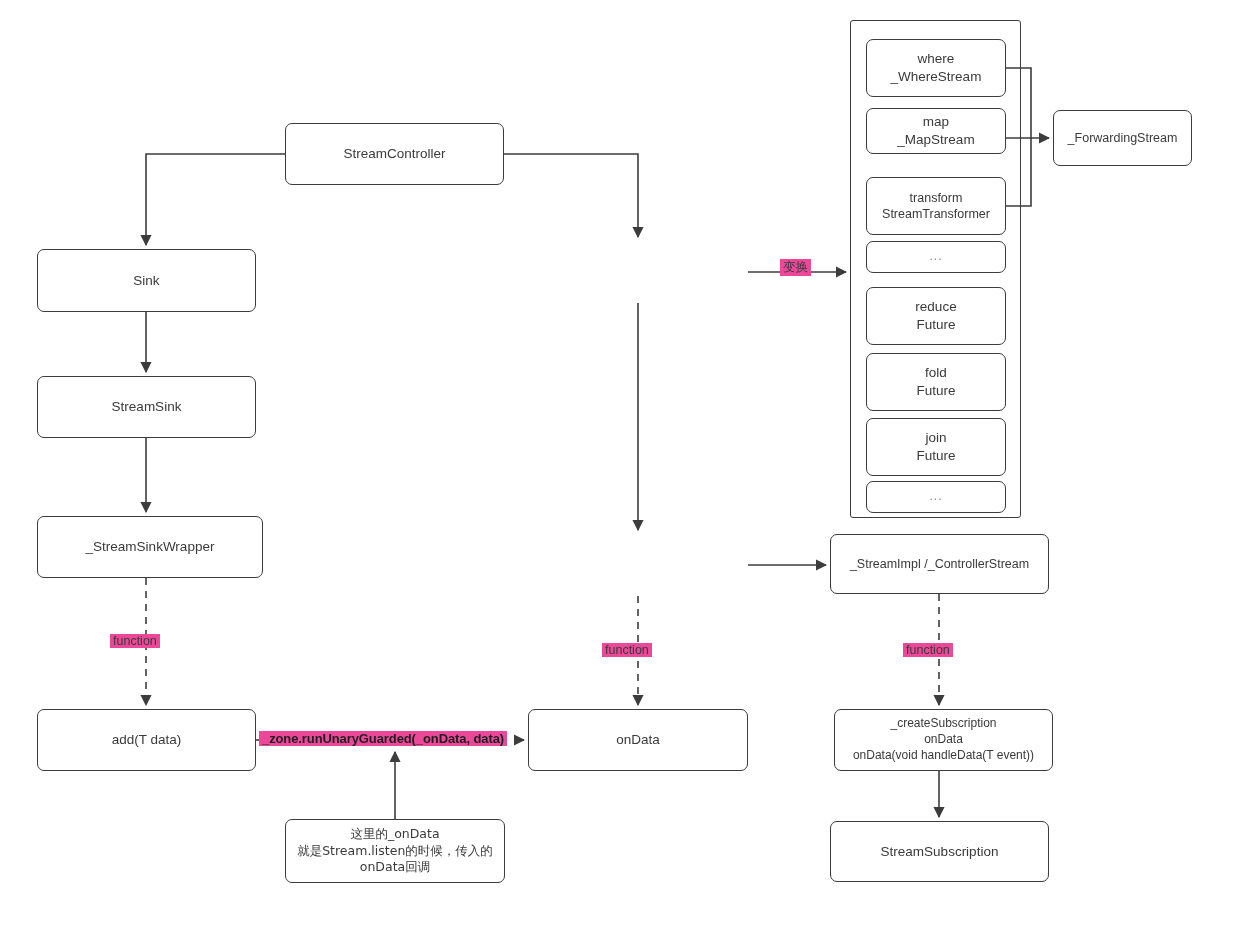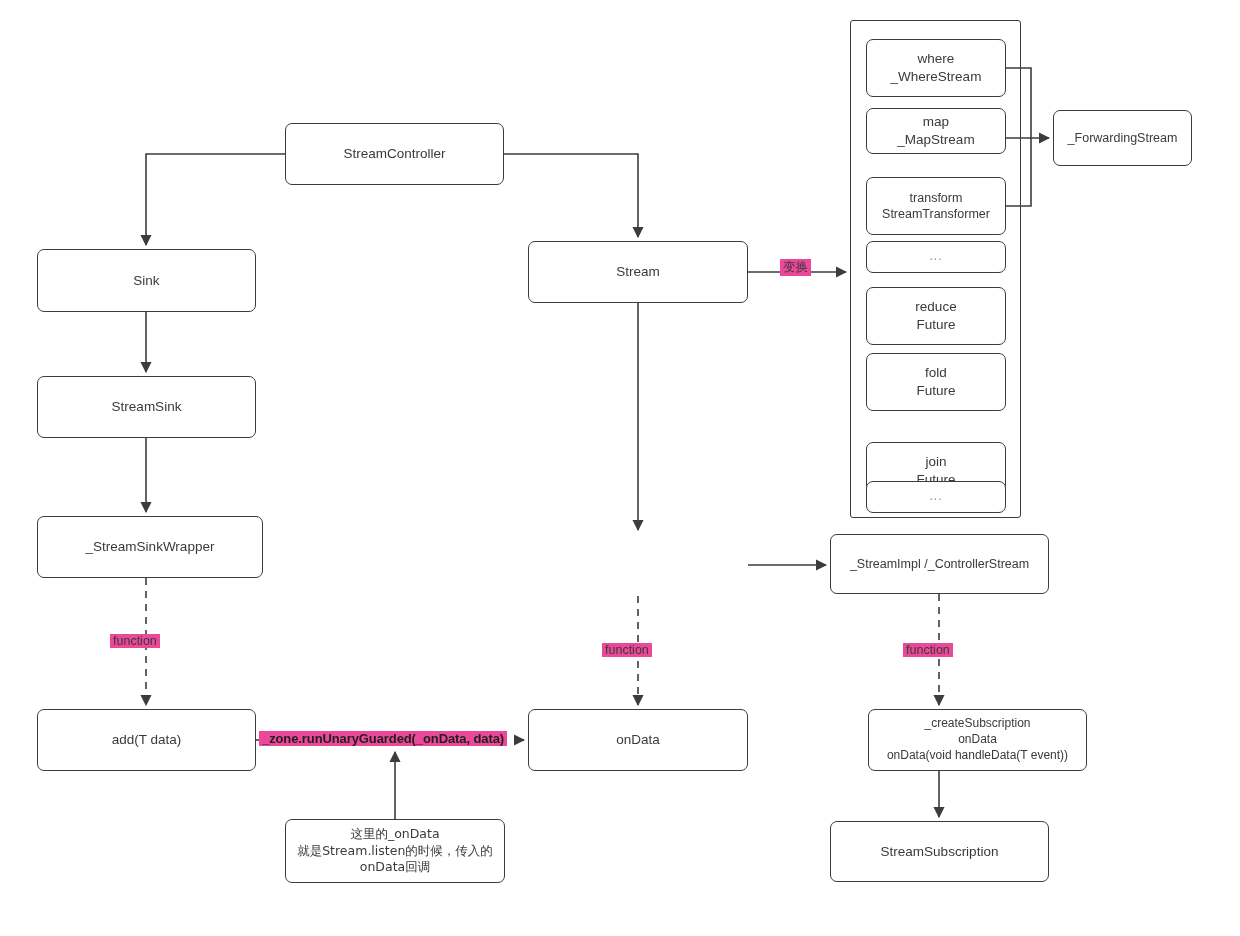--- a/index.html
+++ b/index.html
@@ -129,21 +129,20 @@
   <div class="node" style="left:285px; top:123px; width:219px; height:62px;">StreamController</div>
 
   <div class="node" style="left:37px; top:249px; width:219px; height:63px;">Sink</div>
 
   <div class="node" style="left:37px; top:376px; width:219px; height:62px;">StreamSink</div>
 
   <div class="node" style="left:37px; top:516px; width:226px; height:62px;">_StreamSinkWrapper</div>
 
   <div class="node" style="left:37px; top:709px; width:219px; height:62px;">add(T data)</div>
 
-  <div class="node" style="left:528px; top:241px; width:220px; height:62px;">Stream</div>
 
 
   <div class="node" style="left:528px; top:709px; width:220px; height:62px;">onData</div>
 
   <div class="node cjk" style="left:285px; top:819px; width:220px; height:64px; font-size:12.5px;">这里的_onData
 就是Stream.listen的时候，传入的
 onData回调</div>
 
   <div class="node" style="left:866px; top:39px; width:140px; height:58px;">where
 _WhereStream</div>
@@ -155,30 +154,30 @@
 StreamTransformer</div>
 
   <div class="node ellipsis" style="left:866px; top:241px; width:140px; height:32px;">...</div>
 
   <div class="node" style="left:866px; top:287px; width:140px; height:58px;">reduce
 Future</div>
 
   <div class="node" style="left:866px; top:353px; width:140px; height:58px;">fold
 Future</div>
 
-  <div class="node" style="left:866px; top:418px; width:140px; height:58px;margin-top:24px;">join
+  <div class="node" style="left:866px; top:418px; width:140px; height:58px;">join
 Future</div>
 
   <div class="node ellipsis" style="left:866px; top:481px; width:140px; height:32px;">...</div>
 
   <div class="node" style="left:1053px; top:110px; width:139px; height:56px; font-size:12.5px;">_ForwardingStream</div>
 
   <div class="node" style="left:830px; top:534px; width:219px; height:60px; font-size:12.5px;">_StreamImpl /_ControllerStream</div>
 
-  <div class="node" style="left:868px; top:709px; width:219px; height:62px; font-size:12px;">_createSubscription
+  <div class="node" style="left:834px; top:709px; width:219px; height:62px; font-size:12px;">_createSubscription
 onData
 onData(void handleData(T event))</div>
 
   <div class="node" style="left:830px; top:821px; width:219px; height:61px;">StreamSubscription</div>
 
   <div class="edge-label cjk" style="left:780px; top:259px;">变换</div>
 
   <div class="edge-label" style="left:110px; top:634px;">function</div>
 
   <div class="edge-label" style="left:602px; top:643px;">function</div>

